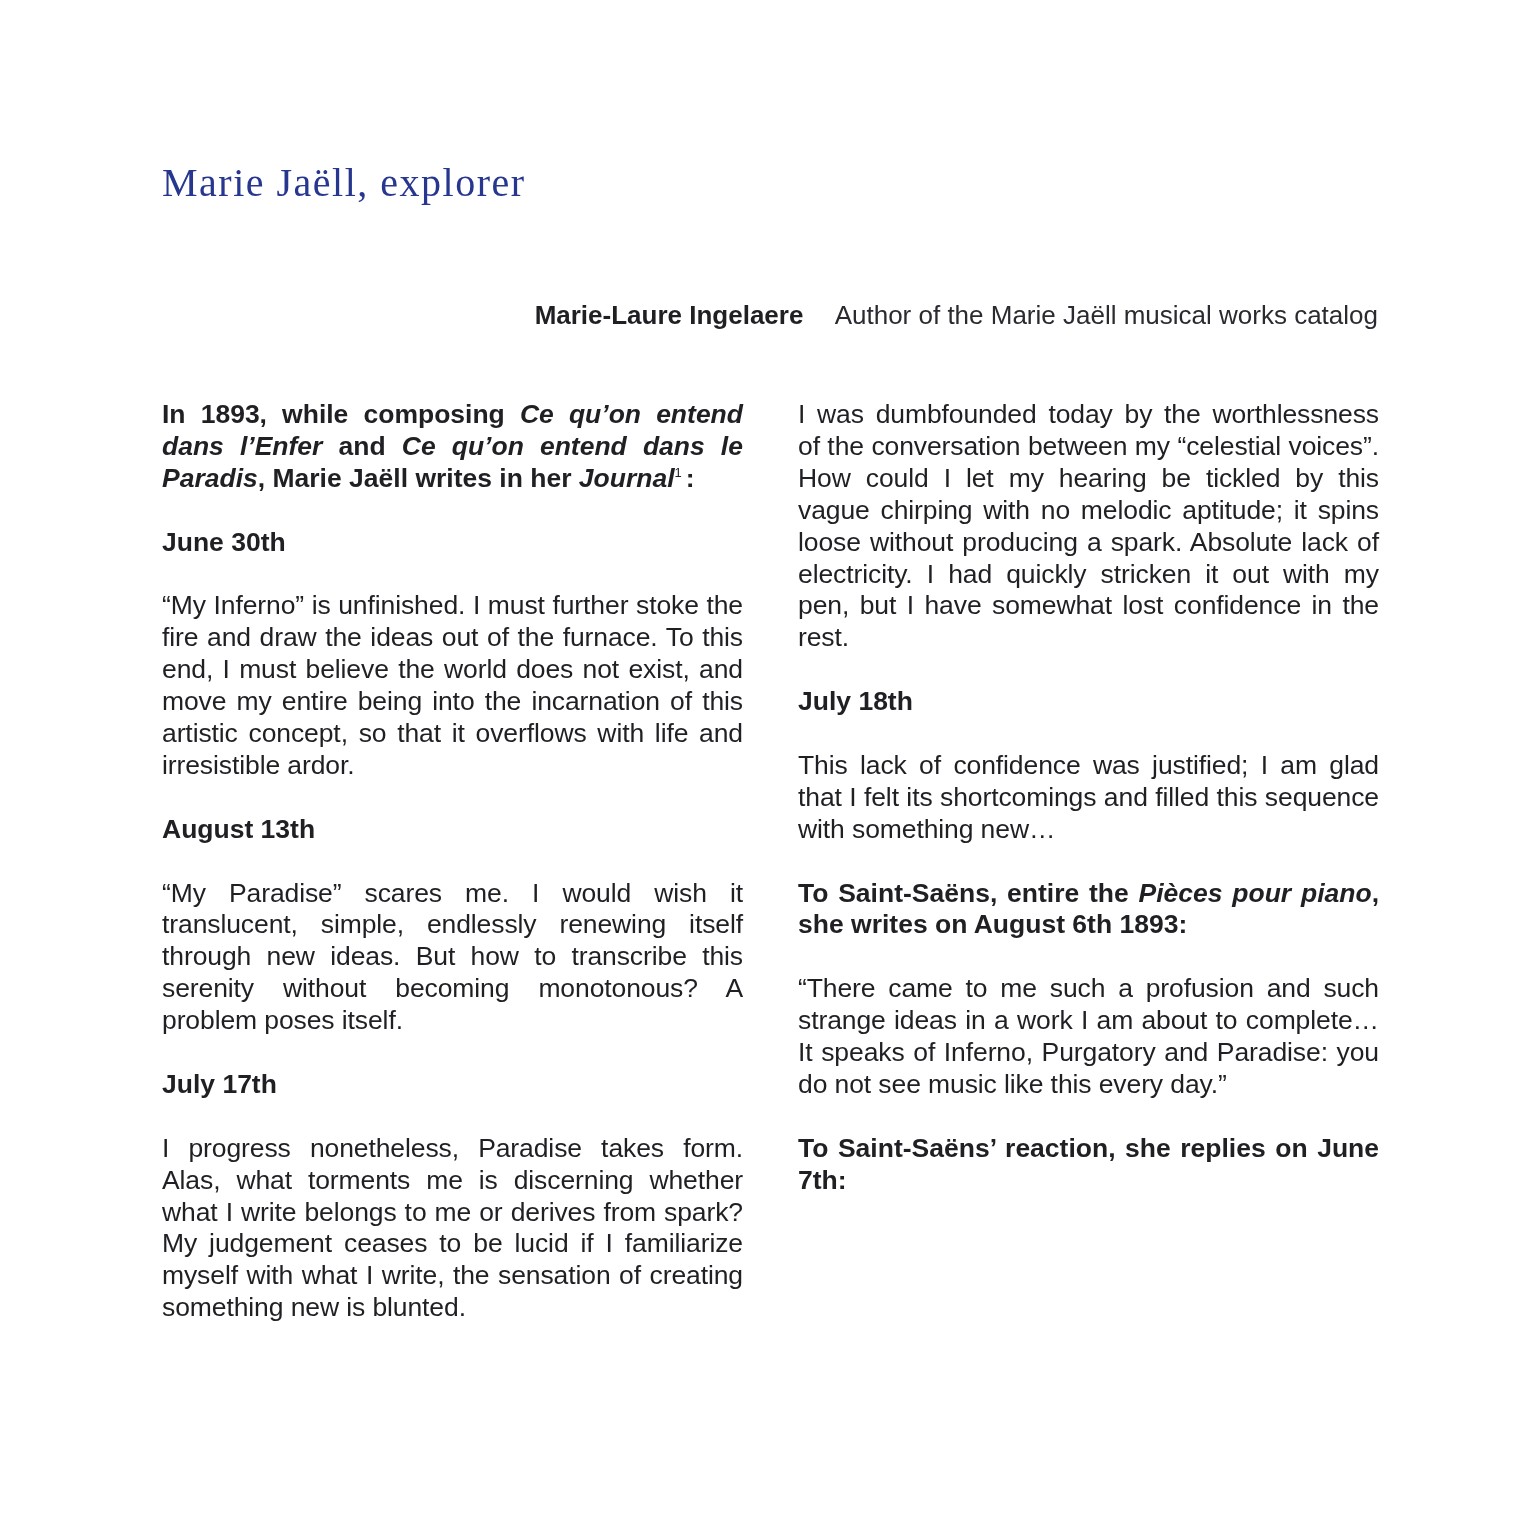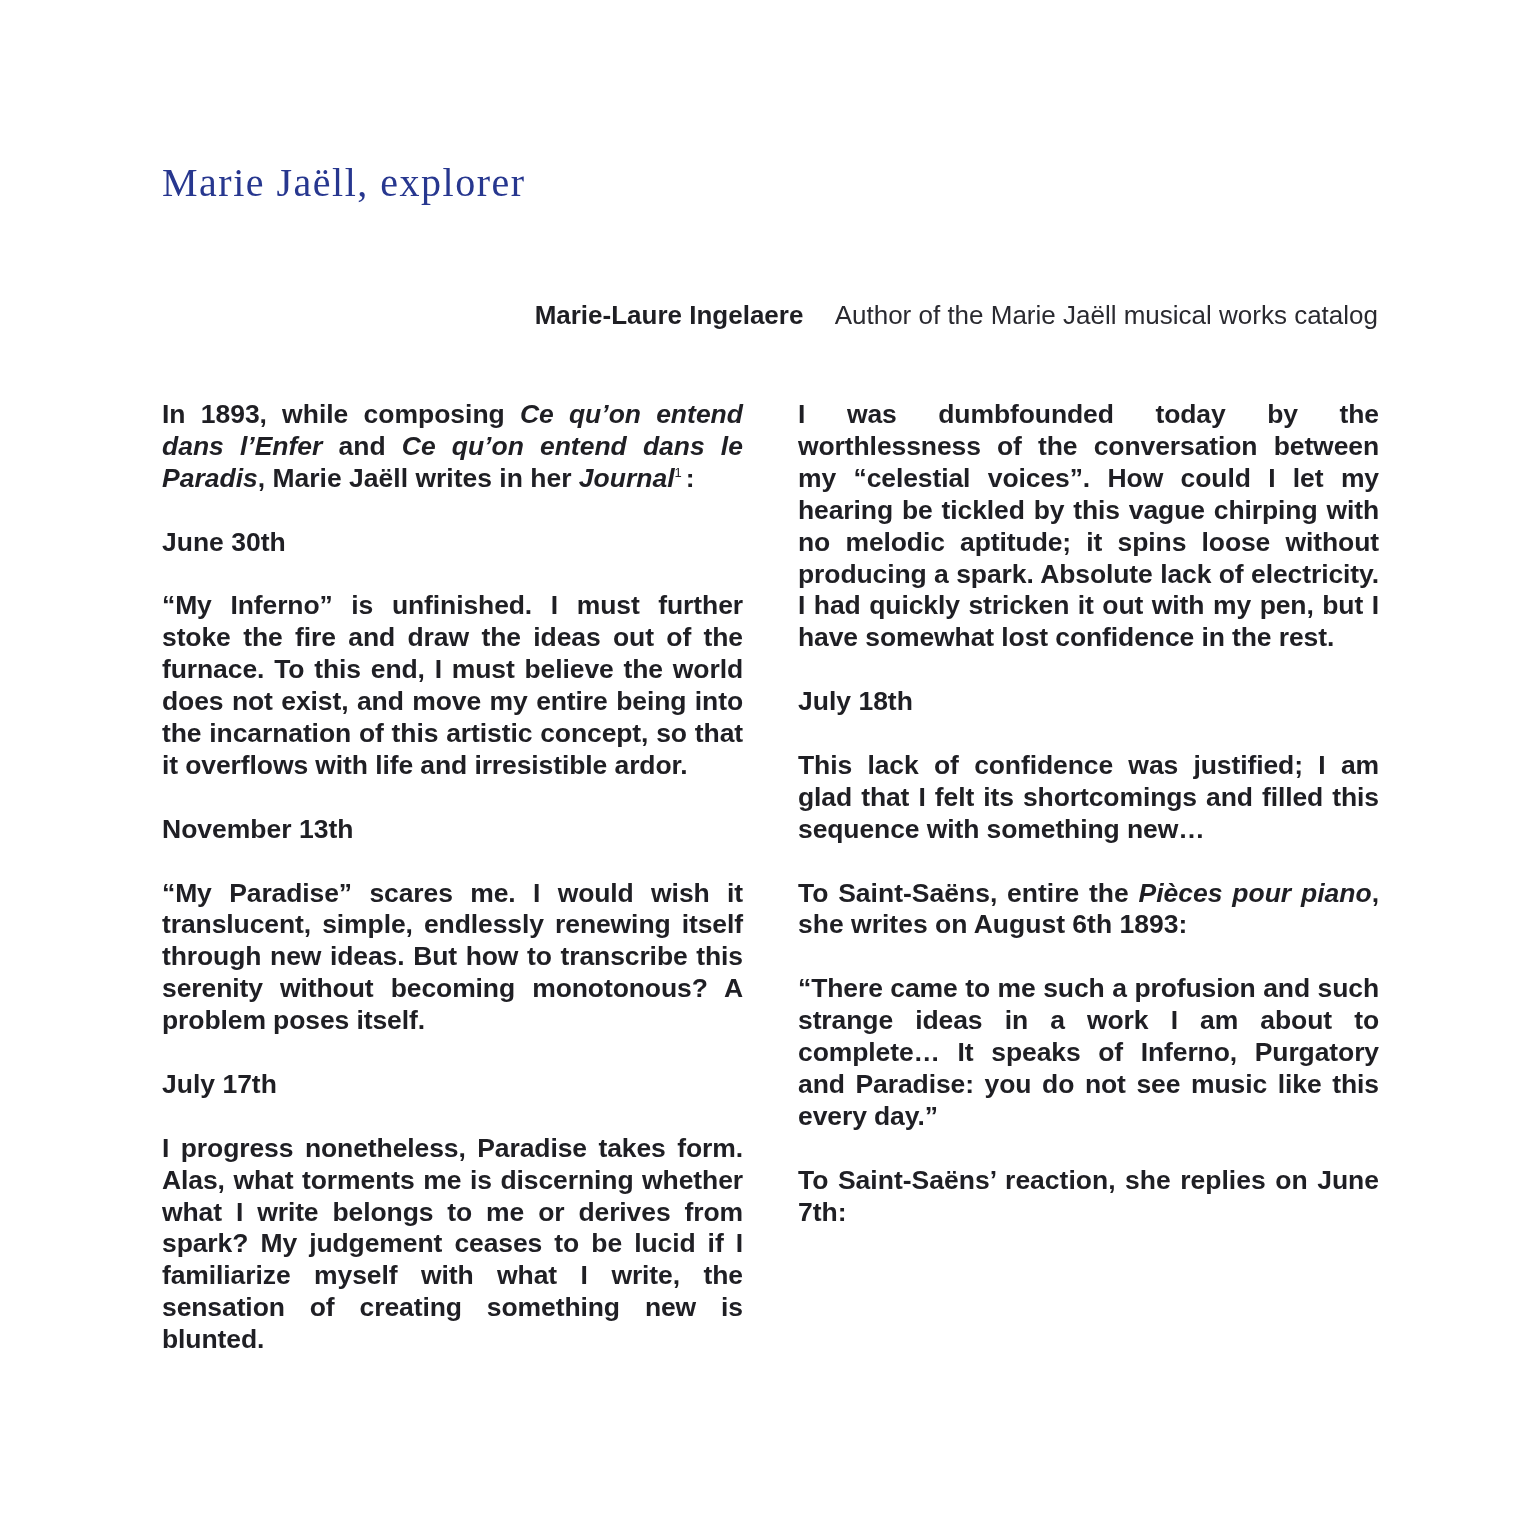--- a/index.html
+++ b/index.html
@@ -65,21 +65,21 @@
       text-align-last: left;
       hyphens: none;
     }
     .column p.heading {
       font-weight: bold;
     }
     .column p.intro {
       font-weight: bold;
     }
     .column p.entry {
-      font-weight: bold;
+      font-weight: normal;
       letter-spacing: -0.1px;
     }
     .column em {
       font-style: italic;
     }
     .column p.intro em {
       font-weight: bold;
     }
     sup.fn {
       font-size: 13px;
@@ -98,21 +98,21 @@
   <span class="author">Marie-Laure Ingelaere</span>
   <span class="role">Author of the Marie Jaëll musical works catalog</span>
 </div>
 
 <div class="column col-left">
   <p class="intro"><span>In 1893, while composing </span><em>Ce qu’on entend dans l’Enfer</em><span> and </span><em>Ce qu’on entend dans le Paradis</em><span>, Marie Jaëll writes in her </span><em>Journal</em><sup class="fn">1</sup><span class="colon">:</span></p>
 
   <p class="heading">June 30th</p>
   <p class="entry">“My Inferno” is unfinished. I must further stoke the fire and draw the ideas out of the furnace. To this end, I must believe the world does not exist, and move my entire being into the incarnation of this artistic concept, so that it overflows with life and irresistible ardor.</p>
 
-  <p class="heading">November 13th</p>
+  <p class="heading">August 13th</p>
   <p class="entry">“My Paradise” scares me. I would wish it translucent, simple, endlessly renewing itself through new ideas. But how to transcribe this serenity without becoming monotonous? A problem poses itself.</p>
 
   <p class="heading">July 17th</p>
   <p class="entry">I progress nonetheless, Paradise takes form. Alas, what torments me is discerning whether what I write belongs to me or derives from spark? My judgement ceases to be lucid if I familiarize myself with what I write, the sensation of creating something new is blunted.</p>
 </div>
 
 <div class="column col-right">
   <p class="entry">I was dumbfounded today by the worthlessness of the conversation between my “celestial voices”. How could I let my hearing be tickled by this vague chirping with no melodic aptitude; it spins loose without producing a spark. Absolute lack of electricity. I had quickly stricken it out with my pen, but I have somewhat lost confidence in the rest.</p>
 
   <p class="heading">July 18th</p>

